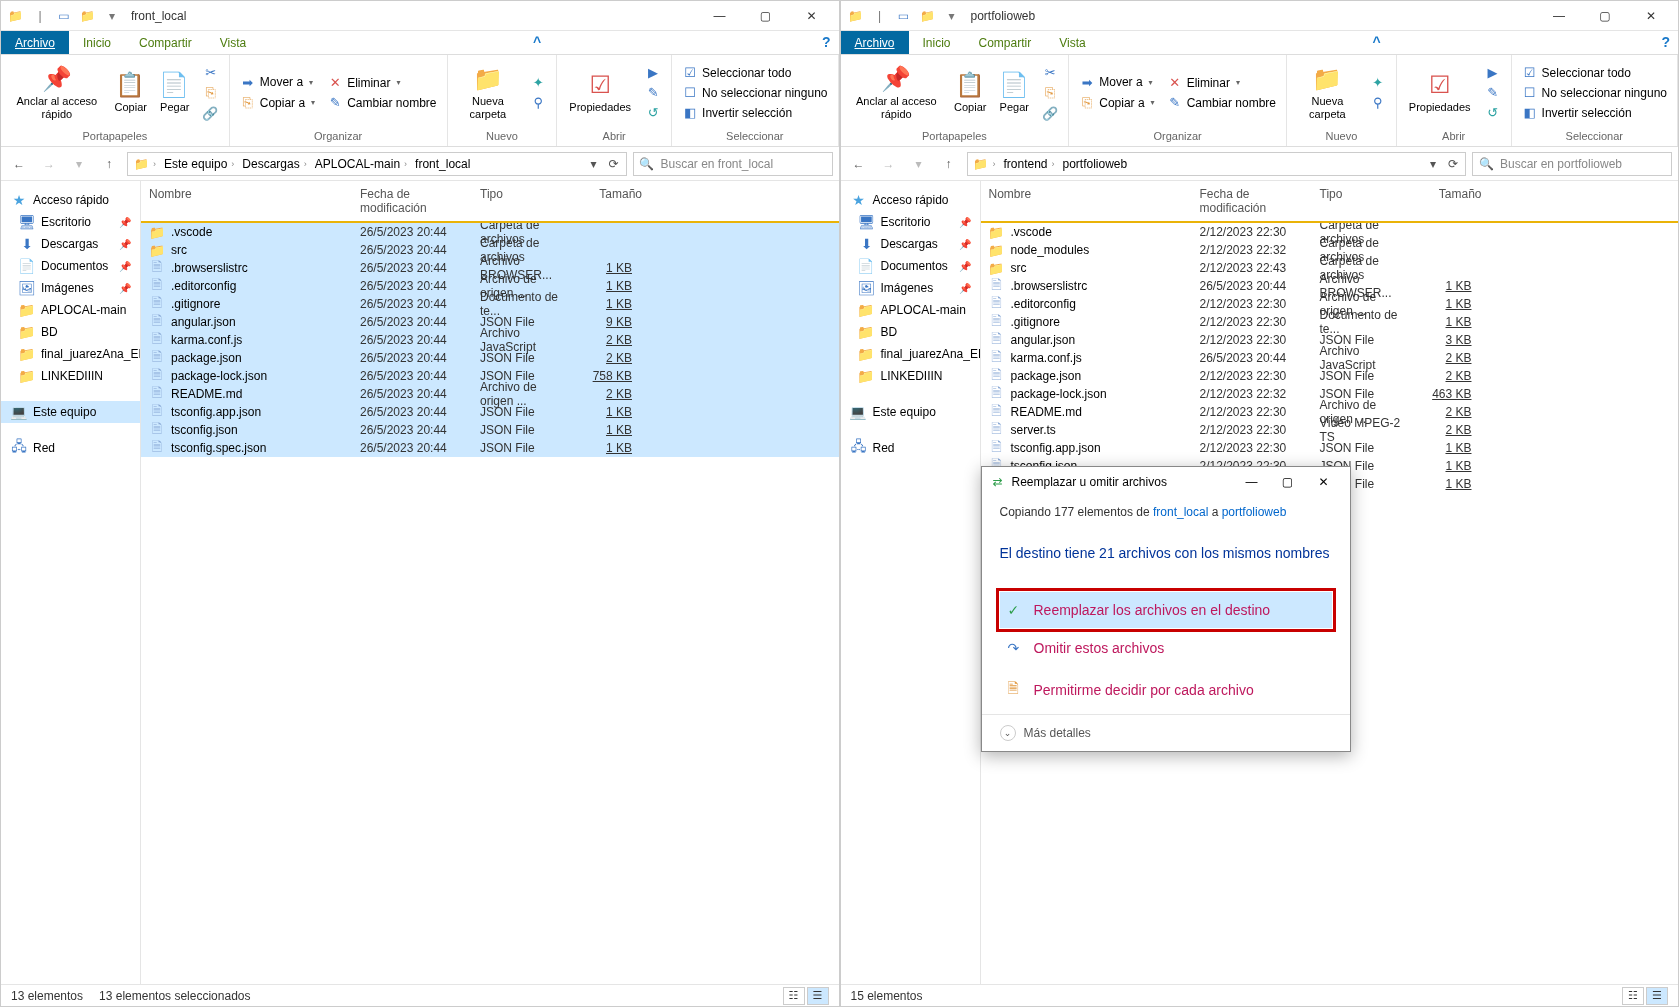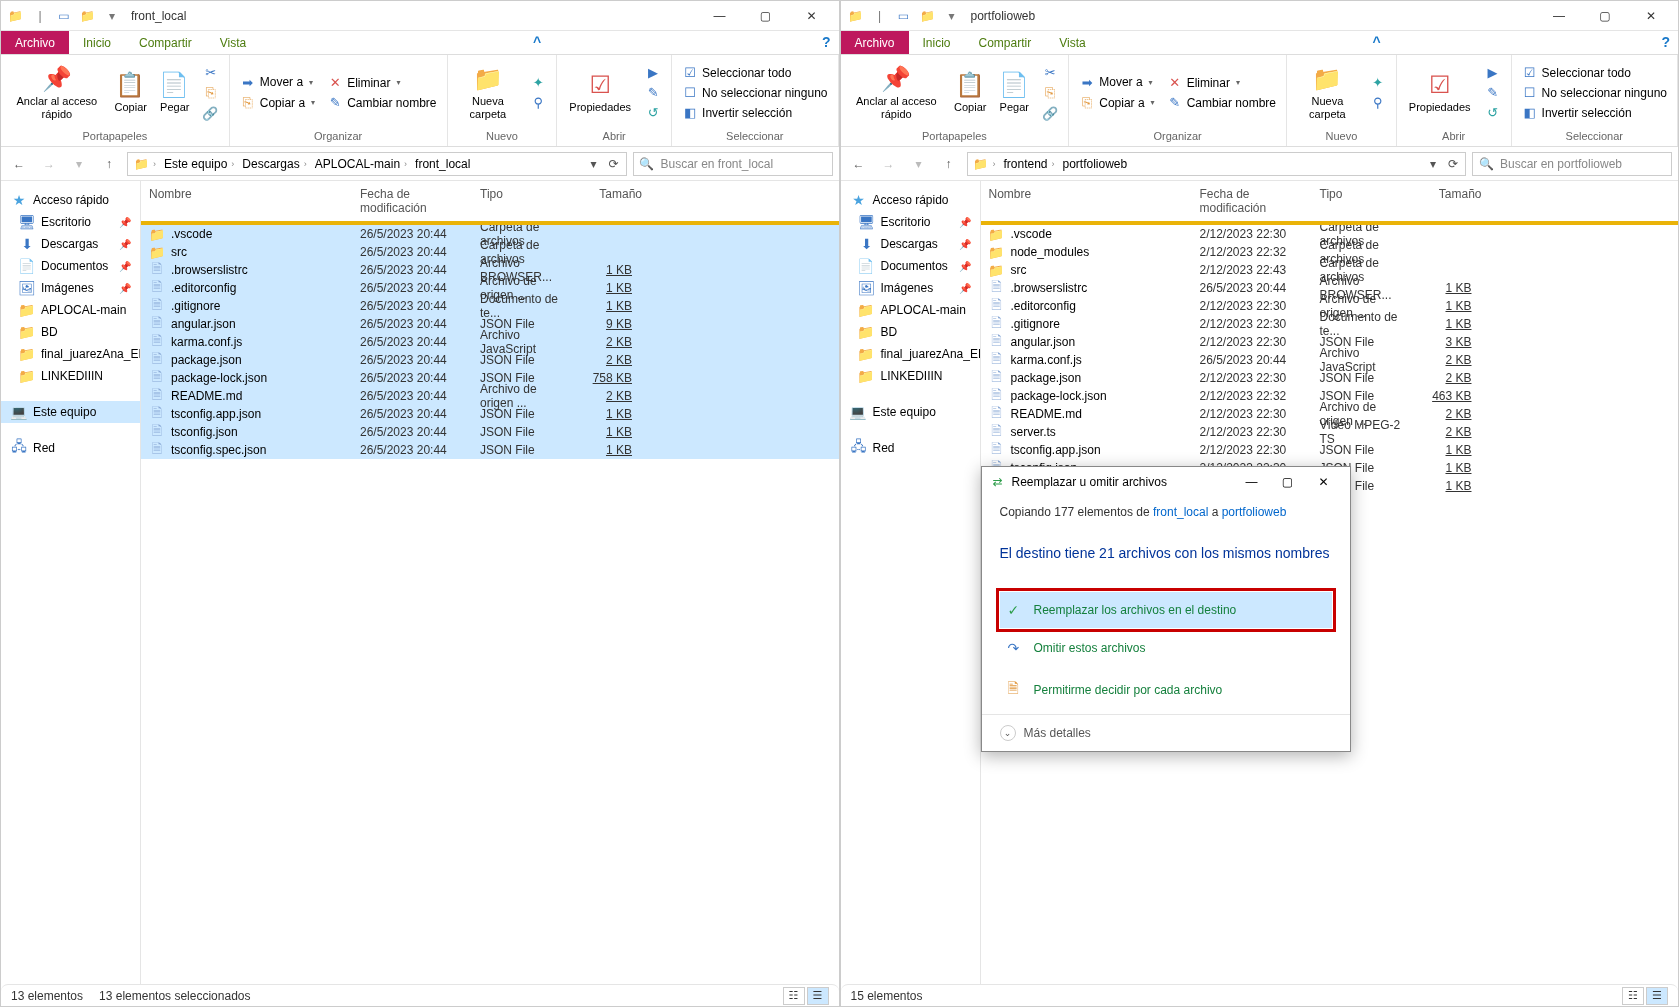--- a/index.html
+++ b/index.html
@@ -6,21 +6,21 @@
 body { display: flex; width: 1679px; height: 1007px; background: #fff; }
 .explorer { width: 50%; display: flex; flex-direction: column; border: 1px solid #ccc; background: #fff; position: relative; }
 .titlebar { height: 30px; display: flex; align-items: center; background: #fff; border-bottom: 1px solid #e5e5e5; padding: 0 4px; }
 .titlebar .qat { display: flex; align-items: center; gap: 2px; }
 .titlebar .qat-ic { width: 22px; height: 22px; display: flex; align-items: center; justify-content: center; }
 .titlebar .title { margin-left: 8px; color: #333; }
 .titlebar .wc { margin-left: auto; display: flex; }
 .titlebar .wc div { width: 46px; height: 30px; display: flex; align-items: center; justify-content: center; color: #333; }
 .tabs { height: 24px; display: flex; background: #fff; border-bottom: 1px solid #ddd; }
 .tab { padding: 4px 14px; color: #4d7c0f; display: flex; align-items: center; }
-.tab.file { background: #be185d; color: #fff; }
+.tab.file { background: #0369a1; color: #fff; text-decoration: underline; }
 .tabs .help { margin-left: auto; padding: 3px 8px; color: #1979ca; font-weight: bold; font-size: 14px; }
 .ribbon { height: 92px; background: #fff; border-bottom: 1px solid #ddd; display: flex; }
 .group { display: flex; flex-direction: column; padding: 2px 6px; border-right: 1px solid #e5e5e5; }
 .group-body { flex: 1; display: flex; align-items: center; gap: 4px; }
 .group-label { text-align: center; color: #666; font-size: 11px; padding: 2px 0; }
 .rbtn-big { display: flex; flex-direction: column; align-items: center; justify-content: center; gap: 2px; padding: 2px 6px; min-width: 40px; }
 .rbtn-big .ric { font-size: 24px; }
 .rbtn-big span { font-size: 11px; text-align: center; line-height: 1.1; }
 .rstack { display: flex; flex-direction: column; gap: 1px; }
 .rbtn-sm { display: flex; align-items: center; gap: 4px; padding: 2px 4px; font-size: 11px; white-space: nowrap; }
@@ -38,49 +38,49 @@
 .searchbox .sic { margin-right: 6px; }
 .body { flex: 1; display: flex; overflow: hidden; }
 .nav { width: 140px; border-right: 1px solid #e5e5e5; padding: 8px 0; overflow: auto; }
 .nav-item { display: flex; align-items: center; gap: 6px; padding: 3px 8px 3px 18px; white-space: nowrap; }
 .nav-item.l1 { padding-left: 10px; }
 .nav-item .nic { width: 16px; height: 16px; display: flex; align-items: center; justify-content: center; font-size: 14px; }
 .nav-item .pin { margin-left: auto; font-size: 10px; color: #888; }
 .nav-item.sel { background: #cce8ff; }
 .nav-sp { height: 14px; }
 .list { flex: 1; overflow: auto; }
-.hdr { display: flex; border-bottom: 4px solid #eab308; position: sticky; top: 0; background: #fff; color: #555; }
+.hdr { display: flex; border-bottom: 2px solid #eab308; position: sticky; top: 0; background: #fff; color: #555; }
 .col-n { width: 215px; padding: 6px 8px; }
 .col-m { width: 120px; padding: 6px 4px; }
 .col-t { width: 100px; padding: 6px 4px; }
 .col-s { width: 70px; padding: 6px 4px; text-align: right; }
 .row { display: flex; align-items: center; height: 18px; }
 .row.sel { background: #cce8ff; }
 .row .col-n { display: flex; align-items: center; gap: 6px; padding: 1px 8px; }
 .row .col-m, .row .col-t { padding: 1px 4px; color: #333; }
 .row .col-s { padding: 1px 14px 1px 4px; color: #333; text-decoration: underline; }
 .fic { width: 16px; height: 16px; display: flex; align-items: center; justify-content: center; font-size: 13px; }
-.status { height: 22px; border-top: 1px solid #e5e5e5; display: flex; align-items: center; padding: 0 10px; gap: 16px; color: #333; border-radius: 7px; }
+.status { height: 22px; border-top: 1px solid #e5e5e5; display: flex; align-items: center; padding: 0 10px; gap: 16px; color: #333; }
 .status .views { margin-left: auto; display: flex; gap: 2px; }
 .status .vbtn { width: 22px; height: 18px; border: 1px solid #ccc; display: flex; align-items: center; justify-content: center; font-size: 11px; }
 .status .vbtn.act { background: #cce8ff; }
 
 .dialog { position: absolute; top: 465px; left: 140px; width: 370px; background: #fff; border: 1px solid #888; box-shadow: 0 4px 16px rgba(0,0,0,0.3); z-index: 10; font-size: 12px; }
 .dlg-title { height: 30px; display: flex; align-items: center; padding: 0 8px; gap: 6px; }
 .dlg-title .dlg-ic { width: 16px; height: 16px; display: flex; align-items: center; justify-content: center; font-size: 12px; }
 .dlg-wc { margin-left: auto; display: flex; }
 .dlg-wc div { width: 36px; height: 30px; display: flex; align-items: center; justify-content: center; }
 .dlg-body { padding: 8px 18px 0; }
 .dlg-copy { color: #333; margin-bottom: 26px; }
 .dlg-copy .lk { color: #0066cc; }
 .dlg-msg { font-size: 14px; color: #003399; margin-bottom: 31px; }
 .dlg-opt { display: flex; align-items: center; gap: 10px; padding: 10px 8px; margin: 2px 0; }
 .dlg-opt.hl { background: #cce8ff; outline: 3px solid #c80000; outline-offset: 1px; }
 .dlg-opt .oic { width: 16px; font-size: 14px; }
-.dlg-opt .olab { font-size: 12px; color: #15803d; }
+.dlg-opt .olab { font-size: 14px; color: #be185d; }
 .dlg-foot { border-top: 1px solid #e5e5e5; padding: 10px 18px; display: flex; align-items: center; gap: 8px; color: #555; }
 .dlg-foot .chev { width: 16px; height: 16px; border: 1px solid #ccc; border-radius: 8px; display: flex; align-items: center; justify-content: center; font-size: 9px; }
 
 
 .ic-folder { color: #f8d775; }
 .ic-file { color: #8aa9d6; }
 .ic-blue { color: #3a76c4; }
 .ic-green { color: #2e9e4b; }
 .ic-orange { color: #e2983e; }
 .ic-red { color: #d9534f; }

